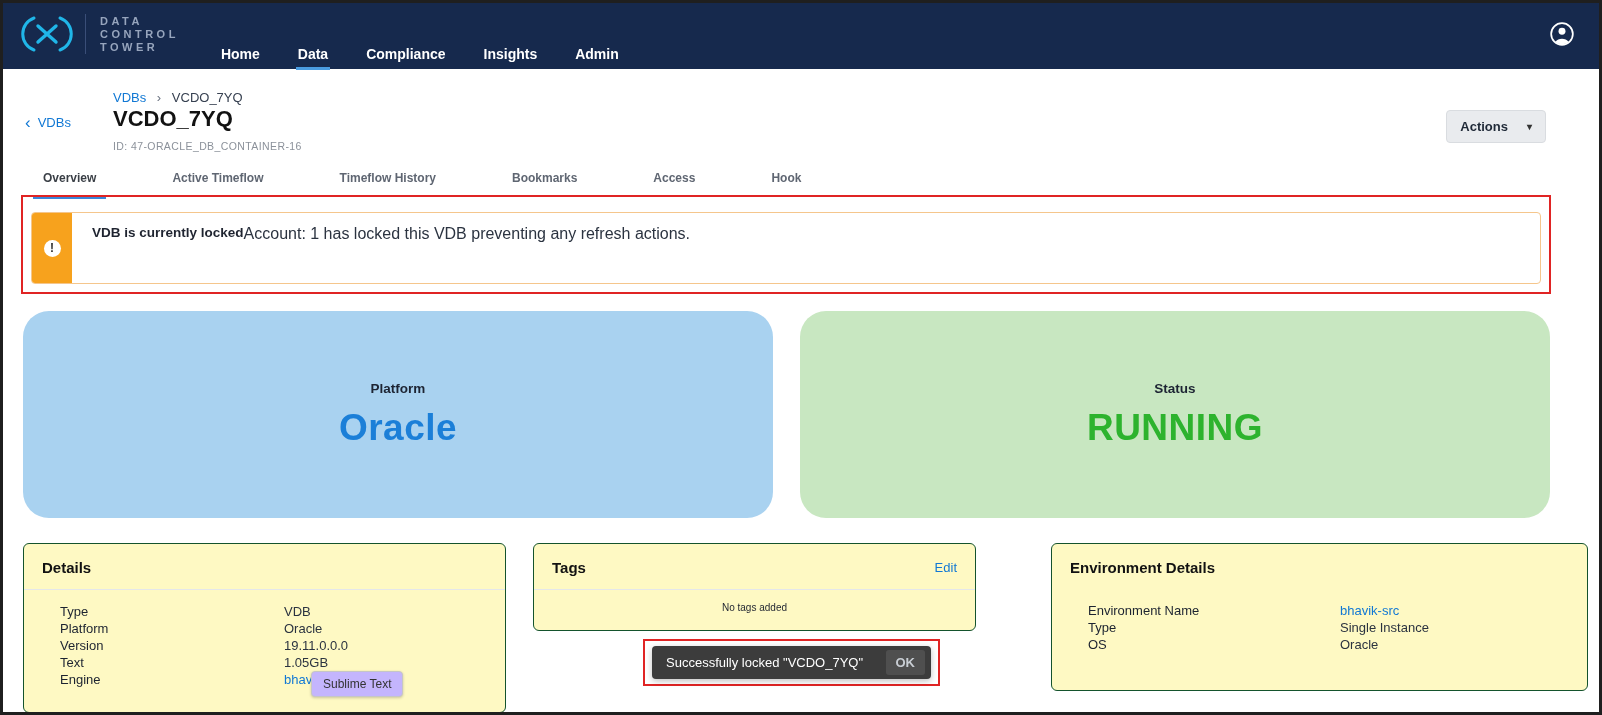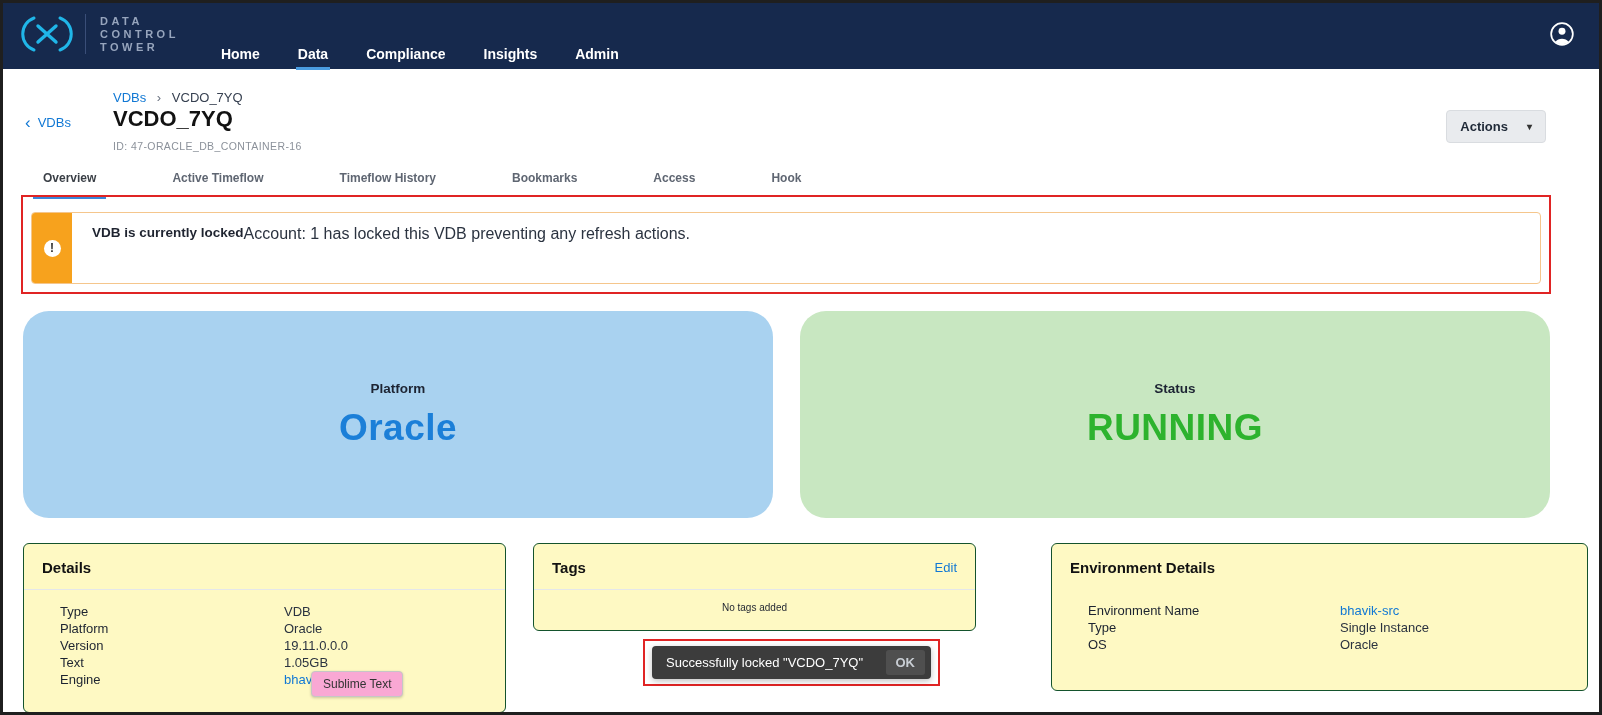--- a/index.html
+++ b/index.html
@@ -73,21 +73,21 @@
   .kv-value { color:#2b3340; }
   .kv-link { color:#1178d4; cursor:pointer; }
 
   
   .toast-annotation { position:absolute; left:640px; top:636px; width:297px; height:47px; border:2px solid #e02424; padding:5px 7px; z-index:5; }
   .toast { height:100%; background:#3c3c3c; border-radius:4px; display:flex; align-items:center; justify-content:space-between; padding:0 6px 0 14px; box-shadow:0 2px 6px rgba(0,0,0,0.25); }
   .toast-message { color:#ffffff; font-size:13px; }
   .toast-ok { color:#c8cdd3; font-weight:700; font-size:13px; padding:5px 10px; border-radius:3px; background:rgba(255,255,255,0.10); cursor:pointer; }
 
   
-  .tooltip { position:absolute; left:308px; top:668px; background:#f9a8d4; border:1px solid #c6c6c6; border-radius:4px; padding:5px 11px; font-size:12px; color:#333; box-shadow:0 1px 3px rgba(0,0,0,0.2); z-index:6; }
+  .tooltip { position:absolute; left:308px; top:668px; background:#c4b5fd; border:1px solid #c6c6c6; border-radius:4px; padding:5px 11px; font-size:12px; color:#333; box-shadow:0 1px 3px rgba(0,0,0,0.2); z-index:6; }
 </style>
 </head>
 <body>
 
 <div class="frame">
 
   <div class="navbar">
     <div class="logo">
       <svg width="52" height="42" viewBox="0 0 52 42">
         <path d="M13 5 A17 17 0 0 0 13 37" stroke="#20b6e8" stroke-width="3" fill="none" stroke-linecap="round"></path>

